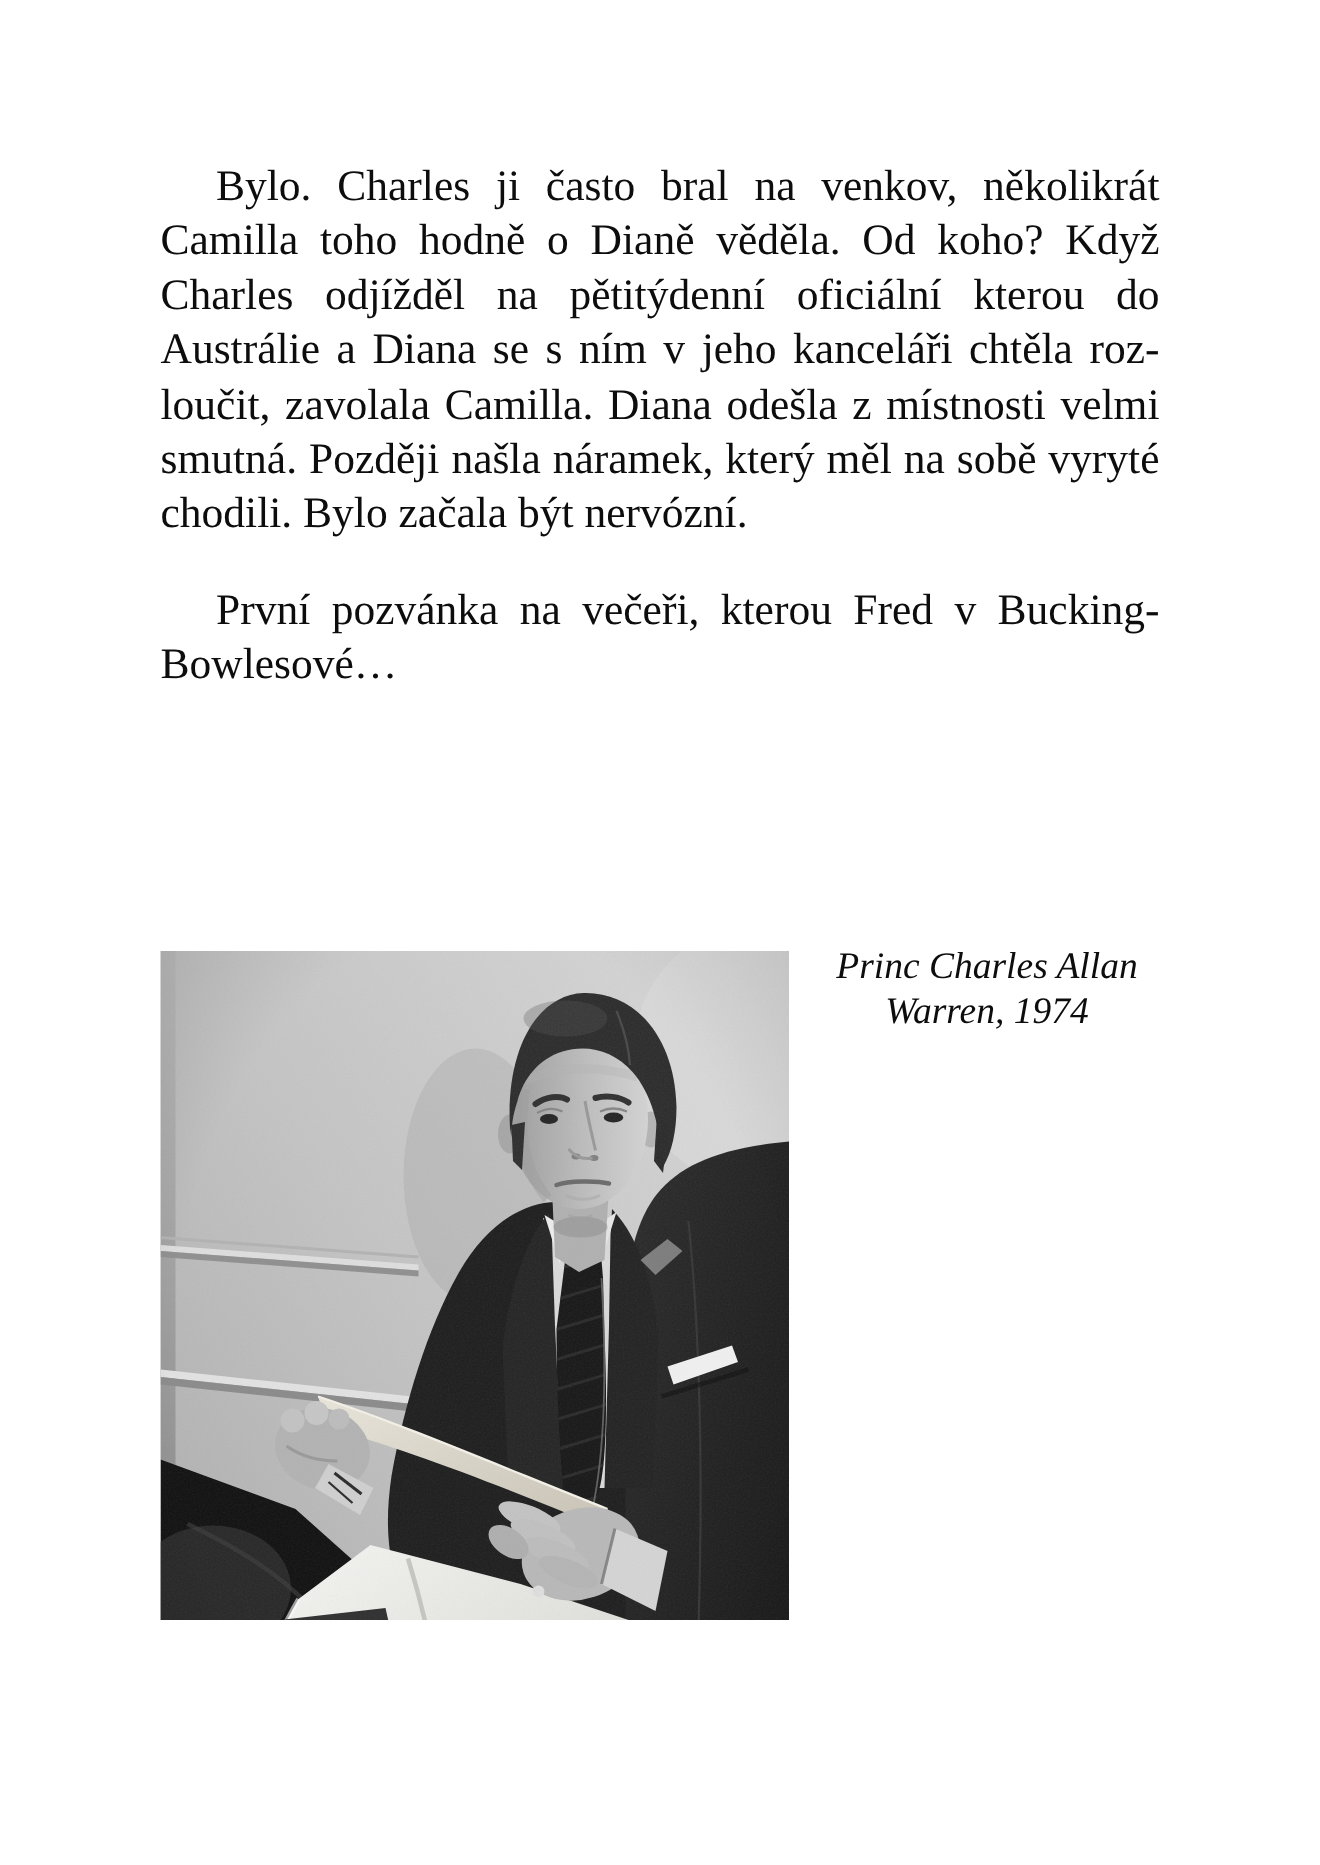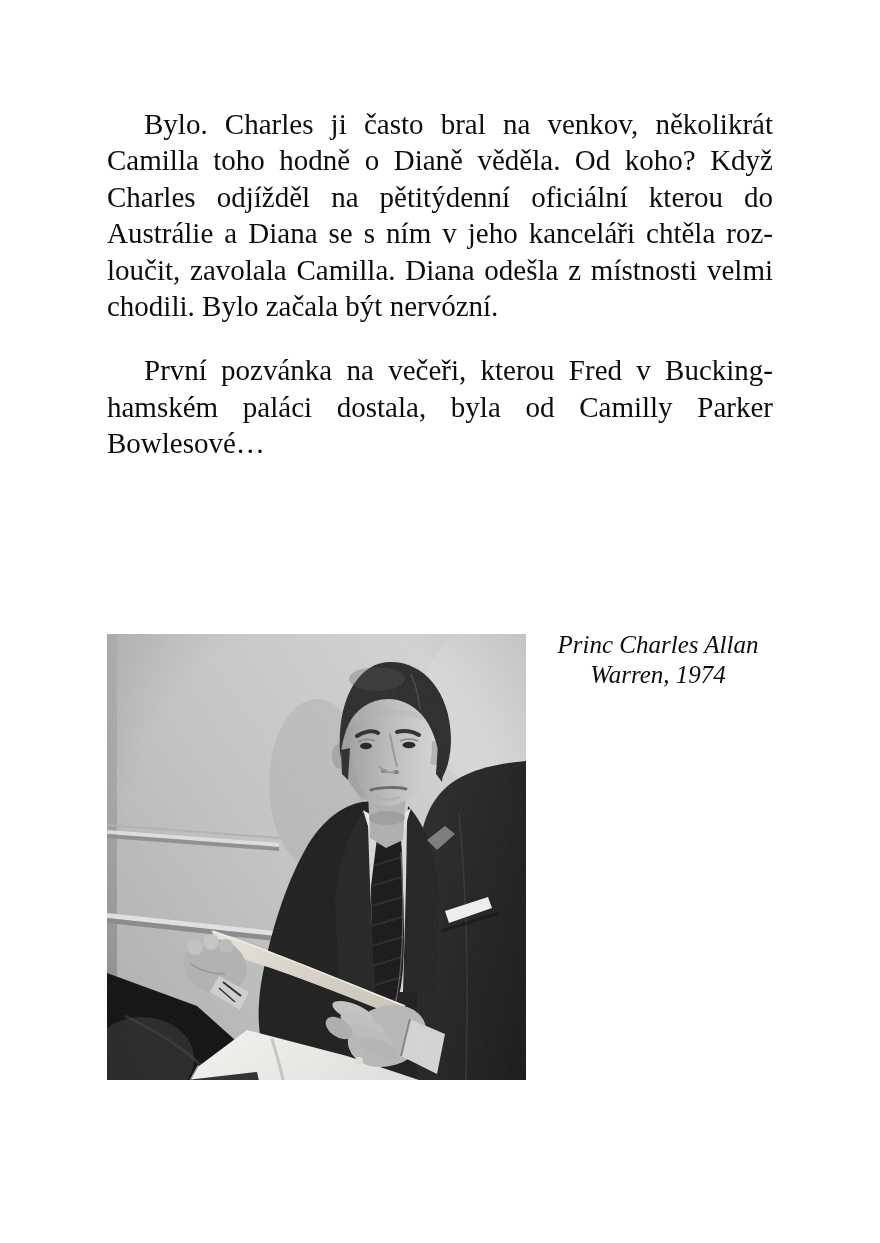--- a/index.html
+++ b/index.html
@@ -41,25 +41,25 @@
 
 <div class="page">
 
   <div class="bodytext">
     <div class="para para-1">
         <div class="line">Bylo. Charles ji často bral na venkov, několikrát</div>
         <div class="line">Camilla toho hodně o Dianě věděla. Od koho? Když</div>
         <div class="line">Charles odjížděl na pětitýdenní oficiální kterou do</div>
         <div class="line">Austrálie a Diana se s ním v jeho kanceláři chtěla roz-</div>
         <div class="line">loučit, zavolala Camilla. Diana odešla z místnosti velmi</div>
+        <div class="line tight">smutná. Později našla náramek, který měl na sobě vyryté</div>
         <div class="line">chodili. Bylo začala být nervózní.</div>
       </div>
     <div class="para para-2">
         <div class="line">První pozvánka na večeři, kterou Fred v Bucking-</div>
-        <div class="line">hamském paláci dostala, byla od Camilly Parker</div>
         <div class="line">Bowlesové…</div>
       </div>
   </div>
 
   <div class="caption">
     <div>Princ Charles Allan</div>
     <div>Warren, 1974</div>
   </div>
 
   <div class="photo-frame">

